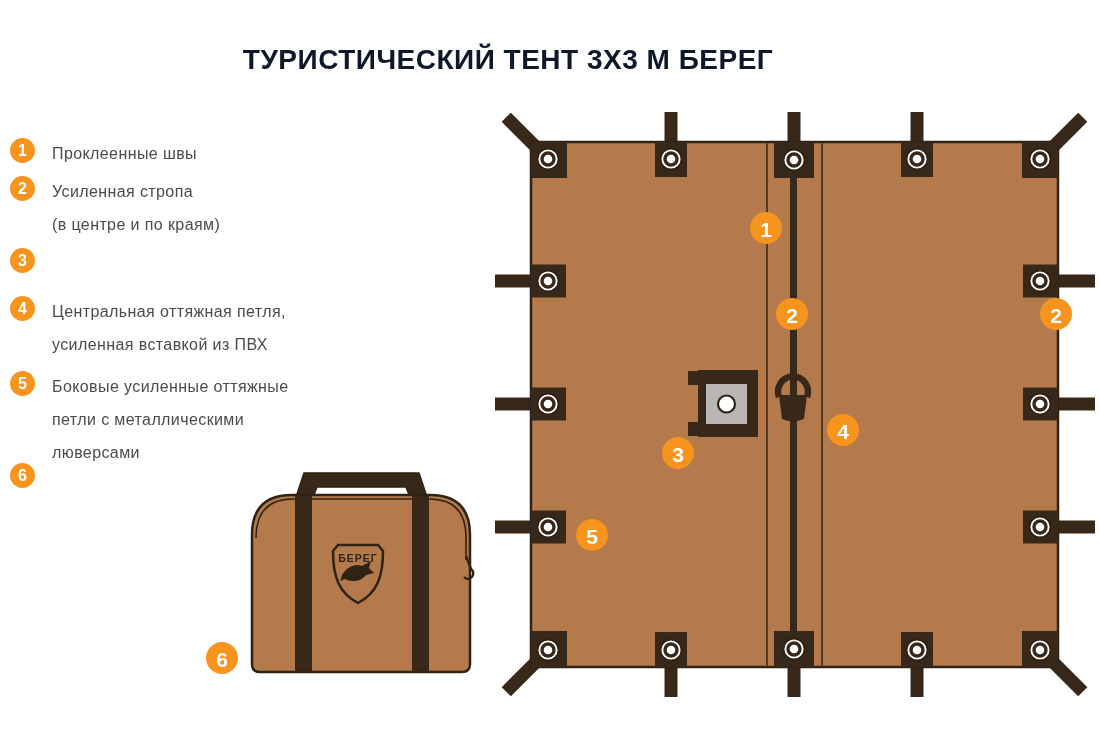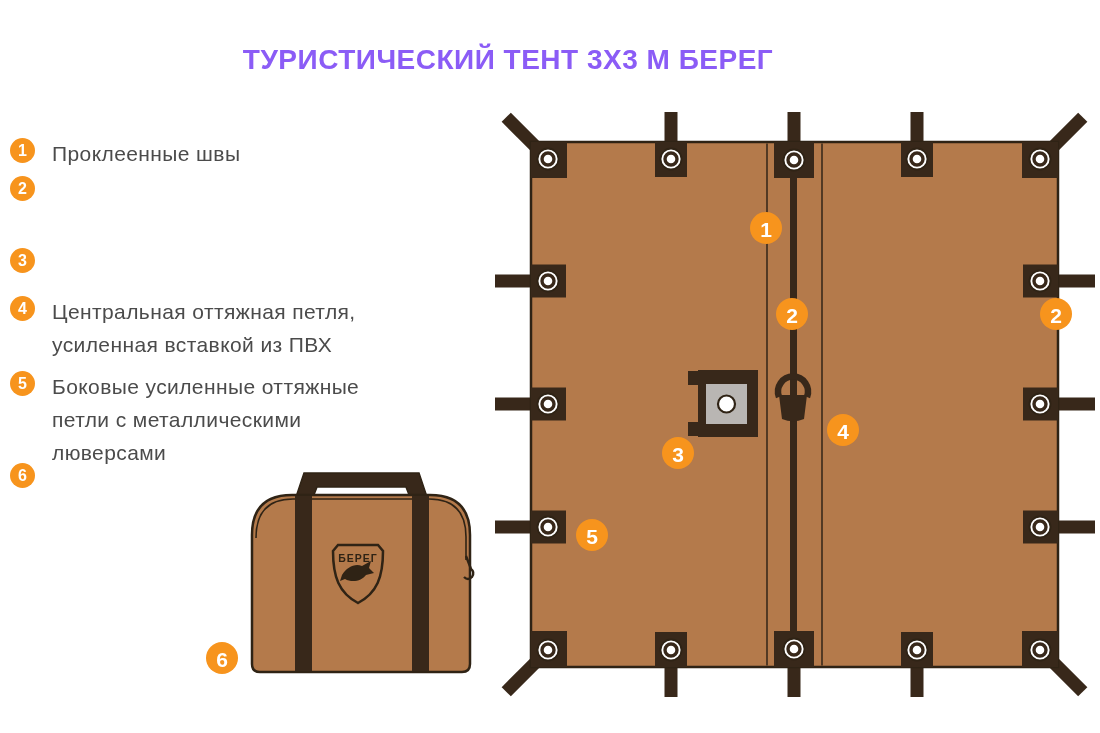--- a/index.html
+++ b/index.html
@@ -5,32 +5,32 @@
   html,body{margin:0;padding:0;}
   body{
     width:1100px;height:733px;position:relative;overflow:hidden;
     background:#ffffff;
     font-family:"Liberation Sans", sans-serif;
   }
   .page-title{
     position:absolute;left:0;top:44px;width:1016px;margin:0;
     text-align:center;
     font-size:28px;font-weight:bold;letter-spacing:.5px;
-    color:#8b5cf6;
+    color:#0f172a;
   }
   .legend{position:absolute;left:0;top:0;width:480px;height:733px;}
   .legend-item{position:absolute;left:10px;}
   .legend-badge{
     position:absolute;left:0;top:1px;width:25px;height:25px;border-radius:50%;
     background:#f7941d;color:#ffffff;font-weight:bold;font-size:16px;
     display:flex;align-items:center;justify-content:center;
   }
   .legend-text{
     display:block;margin-left:42px;
-    font-size:21px;line-height:33px;letter-spacing:.4px;color:#4b4b4b;
+    font-size:16px;line-height:33px;letter-spacing:.4px;color:#4b4b4b;
     white-space:pre-line;
   }
   svg.diagram{position:absolute;left:0;top:0;}
   .callout-num{
     font-family:"Liberation Sans", sans-serif;
     font-size:21px;font-weight:bold;fill:#ffffff;
     text-anchor:middle;dominant-baseline:central;
   }
   .logo-text{
     font-family:"Liberation Sans", sans-serif;
@@ -43,20 +43,22 @@
 
 <h1 class="page-title">ТУРИСТИЧЕСКИЙ ТЕНТ 3Х3 М БЕРЕГ</h1>
 
 <div class="legend">
   <div class="legend-item" style="top:137px">
     <span class="legend-badge">1</span>
     <span class="legend-text">Проклеенные швы</span>
   </div>
   <div class="legend-item" style="top:175px">
     <span class="legend-badge">2</span>
+    <span class="legend-text">Усиленная стропа
+(в центре и по краям)</span>
   </div>
   <div class="legend-item" style="top:247px">
     <span class="legend-badge">3</span>
   </div>
   <div class="legend-item" style="top:295px">
     <span class="legend-badge">4</span>
     <span class="legend-text">Центральная оттяжная петля,
 усиленная вставкой из ПВХ</span>
   </div>
   <div class="legend-item" style="top:370px">

